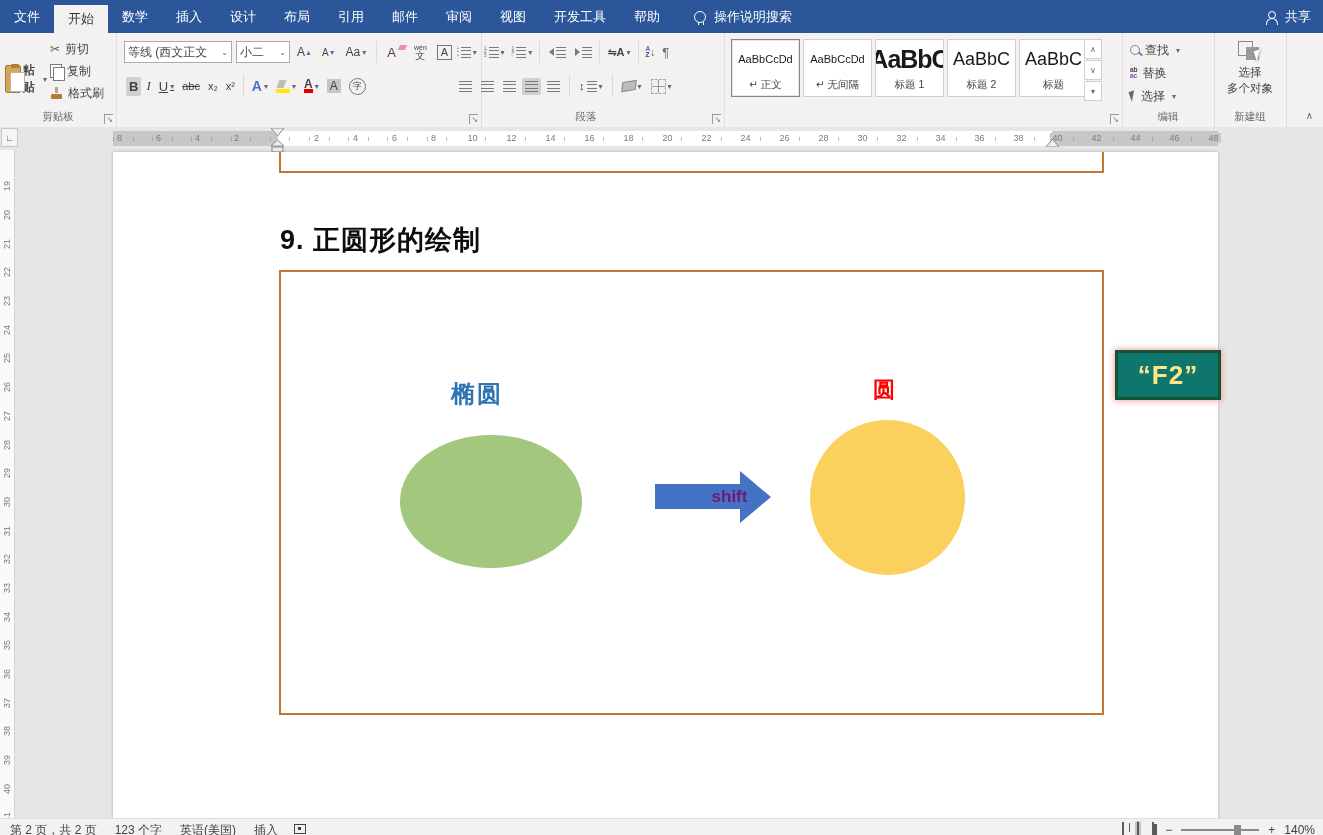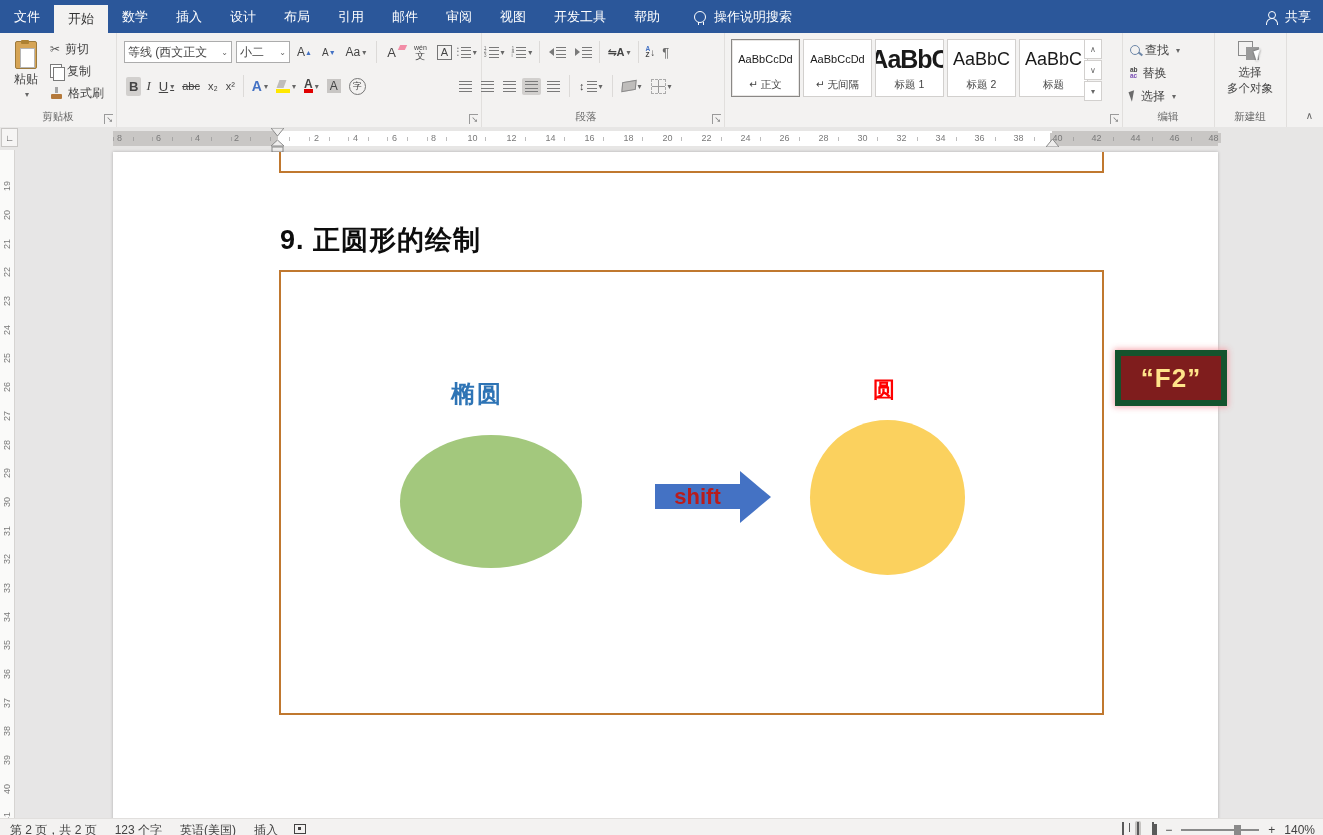--- a/index.html
+++ b/index.html
@@ -20,21 +20,21 @@
   
   .ribbon{position:absolute;left:0;top:33px;width:100%;height:94px;background:#F3F2F1;border-bottom:1px solid #D2D0CE;font-size:12px;color:#444;}
   .group{position:absolute;top:0;height:94px;border-right:1px solid #E1DFDD;}
   .group-label{position:absolute;bottom:3px;left:0;right:0;text-align:center;font-size:10.5px;color:#696969;}
   .launcher{position:absolute;right:3px;bottom:3px;font-size:8px;color:#7A7A7A;line-height:8px;border-top:1px solid #9A9A9A;border-left:1px solid #9A9A9A;padding:1px 0 0 1px;}
   .row{position:absolute;display:flex;align-items:center;}
   .dd{font-size:8px;color:#666;margin-left:2px;}
   .vsep{width:1px;height:22px;background:#DCDAD8;margin:0 3px;}
   
   .g-clip{left:0;width:116px;}
-  .paste-btn{position:absolute;left:5px;top:6px;width:42px;height:76px;display:flex;flex-direction:column;align-items:center;gap:2px;padding-top:2px;}
+  .paste-btn{position:absolute;left:5px;top:6px;width:42px;height:76px;display:flex;flex-direction:row;align-items:center;gap:2px;padding-top:2px;font-weight:bold;}
   .ic-clipboard{width:20px;height:26px;background:#D6A556;border:1px solid #9C7A3C;border-radius:2px;position:relative;}
   .ic-clipboard::before{content:"";position:absolute;left:4px;top:6px;width:13px;height:18px;background:#fff;border:1px solid #B5B5B5;}
   .ic-clipboard::after{content:"";position:absolute;left:5px;top:-2px;width:8px;height:4px;background:#AD8132;border-radius:1px;}
   .small-cmd{display:flex;align-items:center;gap:5px;height:20px;}
   .clip-col{position:absolute;left:50px;top:6px;display:flex;flex-direction:column;gap:2px;}
   .ic-scissors{font-size:12px;color:#555;}
   .ic-copy{width:10px;height:12px;border:1px solid #7A7A7A;background:#fff;position:relative;}
   .ic-copy::after{content:"";position:absolute;left:2px;top:2px;width:10px;height:12px;border:1px solid #7A7A7A;background:#fff;}
   .ic-painter{width:13px;height:13px;position:relative;}
   .ic-painter::before{content:"";position:absolute;left:5px;top:0;width:3px;height:6px;background:#A6A6A6;}
@@ -130,22 +130,22 @@
   .page{position:absolute;left:113px;top:152px;width:1105px;height:683px;background:#fff;box-shadow:0 0 3px rgba(0,0,0,.25);}
   .prevbox{position:absolute;left:166px;top:0;width:821px;height:19px;border-left:2px solid #C0782F;border-right:2px solid #C0782F;border-bottom:2px solid #C0782F;}
   .heading{position:absolute;left:167px;top:70px;font-size:27px;font-weight:bold;color:#0D0D0D;letter-spacing:1px;}
   .mainbox{position:absolute;left:166px;top:118px;width:821px;height:441px;border:2px solid #C0782F;}
   .lbl-ellipse{position:absolute;left:338px;top:226px;font-size:24px;font-weight:bold;color:#2E74B5;letter-spacing:2px;}
   .shape-ellipse{position:absolute;left:287px;top:283px;width:182px;height:133px;background:#A3C87D;border-radius:50%;}
   .lbl-circle{position:absolute;left:760px;top:223px;font-size:22px;font-weight:bold;color:#FE0000;}
   .shape-circle{position:absolute;left:697px;top:268px;width:155px;height:155px;background:#FBD15E;border-radius:50%;}
   .arrow-shaft{position:absolute;left:542px;top:332px;width:85px;height:25px;background:#4472C4;}
   .arrow-head{position:absolute;left:627px;top:319px;width:0;height:0;border-top:26px solid transparent;border-bottom:26px solid transparent;border-left:31px solid #4472C4;}
-  .arrow-text{position:absolute;left:542px;top:332px;width:85px;height:25px;display:flex;align-items:center;justify-content:center;color:#b91c1c;font-weight:bold;font-size:22px;}
-  .badge{position:absolute;left:1002px;top:198px;width:100px;height:44px;background:#7f1d1d;border:6px solid #14532d;box-shadow:0 0 6px 1px rgba(244,155,163,.9);display:flex;align-items:center;justify-content:center;font-size:26px;font-weight:bold;color:#FFE48A;letter-spacing:1px;}
+  .arrow-text{position:absolute;left:542px;top:332px;width:85px;height:25px;display:flex;align-items:center;justify-content:center;color:#701a75;font-weight:bold;font-size:17px;padding-left:32px;}
+  .badge{position:absolute;left:1002px;top:198px;width:100px;height:44px;background:#0f766e;border:3px solid #14532d;box-shadow:0 0 6px 1px rgba(244,155,163,.9);display:flex;align-items:center;justify-content:center;font-size:26px;font-weight:bold;color:#FFE48A;letter-spacing:1px;}
   
   .statusbar{position:absolute;left:0;top:818px;width:100%;height:17px;background:#F3F2F1;border-top:1px solid #E1DFDD;font-size:12px;color:#424242;display:flex;align-items:flex-start;padding-top:3px;box-sizing:border-box;}
   .sb-left{display:flex;gap:18px;padding-left:10px;white-space:nowrap;}
   .ic-macro{width:10px;height:8px;border:1px solid #424242;position:relative;margin-top:2px;}
   .ic-macro::after{content:"";position:absolute;left:3px;top:2px;width:3px;height:3px;background:#424242;}
   .sb-right{position:absolute;right:8px;top:2px;display:flex;align-items:center;gap:9px;}
   .vw{width:15px;height:11px;border:1px solid #5A5A5A;background:#FDFDFD;position:relative;box-sizing:border-box;}
   .vw.read::after{content:"";position:absolute;left:6px;top:0;width:1px;height:9px;background:#5A5A5A;}
   .vw-wrap{padding:2px;border-radius:2px;}
   .vw-wrap.active{background:#C6C4C2;}

